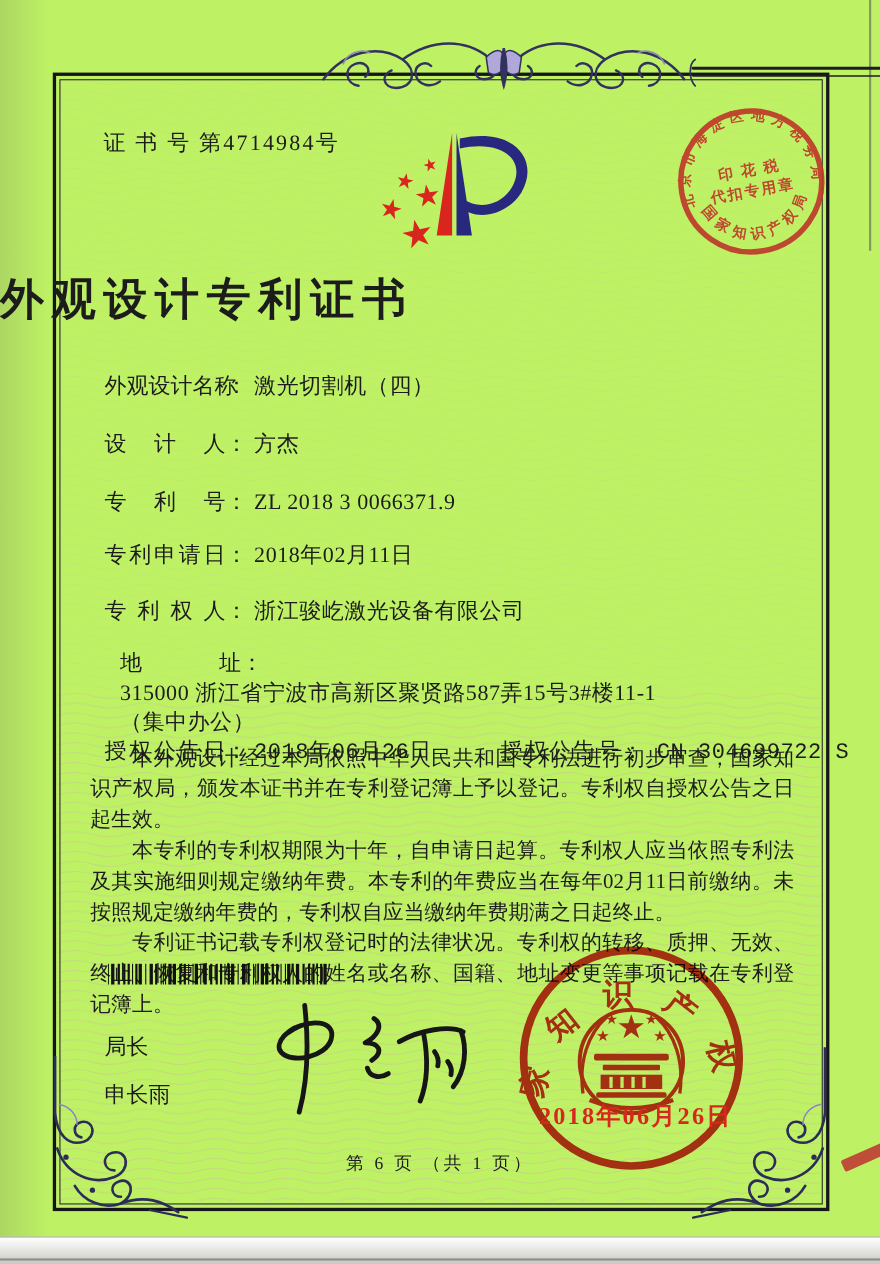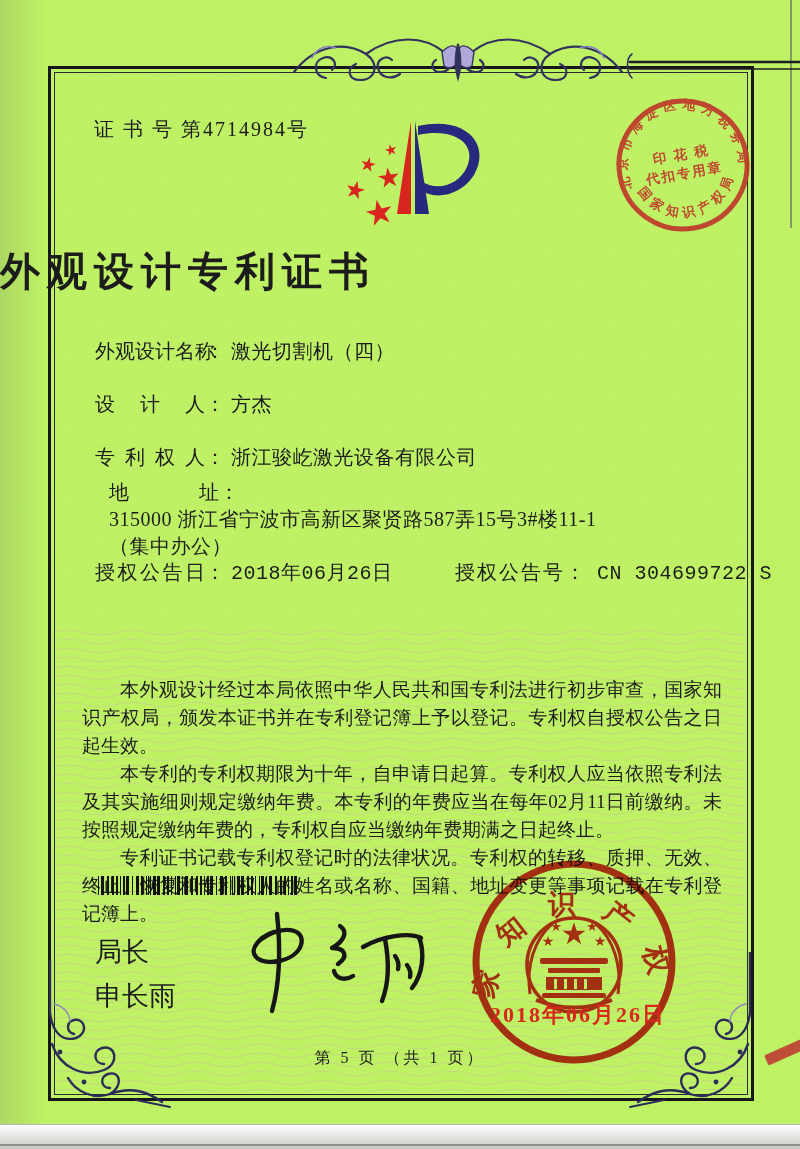--- a/index.html
+++ b/index.html
@@ -29,39 +29,39 @@
   
   .certno{position:absolute;left:94px;top:116px;font-size:20px;letter-spacing:2px;z-index:4;}
   .logo{position:absolute;left:328px;top:108px;z-index:4;}
   .title{position:absolute;left:0;top:244px;width:100%;text-align:left;font-size:40px;
     font-weight:600;letter-spacing:7px;z-index:4;}
 
   
   .fields{position:absolute;left:95px;top:338px;width:620px;font-size:20px;line-height:27px;z-index:4;}
   .frow{margin-bottom:26px;white-space:nowrap;}
   .frow.r3{margin-bottom:21px;} .frow.r4{margin-bottom:24px;}
-  .frow.r5{margin-bottom:8px;} .frow.r6{margin-bottom:0;white-space:normal;margin-left:14px;}
+  .frow.r5{margin-bottom:20px;} .frow.r6{margin-bottom:0;white-space:normal;margin-left:14px;}
   .flabel{display:inline-block;width:110px;text-align:justify;text-align-last:justify;vertical-align:top;}
   .fcolon{display:inline-block;vertical-align:top;margin-right:6px;}
   .fvalue{display:inline-block;vertical-align:top;letter-spacing:.5px;}
   .fvalue.addr{width:505px;white-space:normal;}
   .frow.r7{position:relative;font-family:Liberation Mono, monospace;}
   .grant-no{position:absolute;left:360px;top:0;white-space:nowrap;text-align:center;}
   .grant-no .glabel{letter-spacing:2px;}
 
   
   .paras{position:absolute;left:82px;top:676px;width:640px;font-size:19px;line-height:28px;
     text-align:justify;z-index:4;}
   .paras p{margin:0;text-indent:2em;}
 
   
   .barcode{position:absolute;left:98px;top:876px;z-index:4;}
 
   
-  .chief{position:absolute;left:95px;top:930px;font-size:27px;z-index:4;}
+  .chief{position:absolute;left:95px;top:930px;font-size:20px;z-index:4;}
   .chief div{line-height:44px;}
   .signature{position:absolute;left:222px;top:908px;z-index:5;}
 
   
   .tax-stamp{position:absolute;left:608px;top:90px;transform:rotate(-10deg);z-index:5;opacity:.92;}
   .official-seal{position:absolute;left:466px;top:852px;z-index:6;opacity:.95;mix-blend-mode:multiply;}
   .seal-date{position:absolute;left:490px;top:1000px;font-size:22px;font-weight:700;color:#d8281e;
     letter-spacing:2px;z-index:7;}
 
   .footer{position:absolute;left:0;top:1048px;width:100%;text-align:center;font-size:16px;
@@ -168,20 +168,26 @@
   </svg>
 
   <div class="title">外观设计专利证书</div>
 
   <div class="fields">
     <div class="frow">
       <span class="flabel">外观设计名称</span><span class="fcolon">：</span><span class="fvalue">激光切割机（四）</span>
     </div>
     <div class="frow">
       <span class="flabel">设计人</span><span class="fcolon">：</span><span class="fvalue">方杰</span>
+    </div>
+    <div class="frow r3">
+      <span class="flabel">专利号</span><span class="fcolon">：</span><span class="fvalue">ZL 2018 3 0066371.9</span>
+    </div>
+    <div class="frow r4">
+      <span class="flabel">专利申请日</span><span class="fcolon">：</span><span class="fvalue">2018年02月11日</span>
     </div>
     <div class="frow r5">
       <span class="flabel">专利权人</span><span class="fcolon">：</span><span class="fvalue">浙江骏屹激光设备有限公司</span>
     </div>
     <div class="frow r6">
       <span class="flabel">地址</span><span class="fcolon">：</span><span class="fvalue addr">315000 浙江省宁波市高新区聚贤路587弄15号3#楼11-1（集中办公）</span>
     </div>
     <div class="frow r7">
       <span class="flabel">授权公告日</span><span class="fcolon">：</span><span class="fvalue">2018年06月26日</span>
       <span class="grant-no">
@@ -298,20 +304,20 @@
         <rect x="118" y="127" width="3" height="10" fill="#fdfdfb"></rect>
         <rect x="76" y="141" width="64" height="5" rx="2"></rect>
       </g>
       <path d="M 64,142 C 60,114 68,88 86,72" fill="none" stroke-width="3"></path>
       <path d="M 152,142 C 156,114 148,88 130,72" fill="none" stroke-width="3"></path>
       <path d="M 70,148 Q 108,163 146,148" fill="none" stroke-width="4"></path>
     </g>
   </svg>
   <div class="seal-date">2018年06月26日</div>
 
-  <div class="footer">第 5 页 （共 1 页）</div>
+  <div class="footer">第 6 页 （共 1 页）</div>
 
   <div class="edge-left"></div>
   <div class="edge-right-line"></div>
   <div class="red-sliver"></div>
   <div class="edge-bottom"></div>
   <div class="edge-bottom-line"></div>
 </div>
 
 </body></html>

